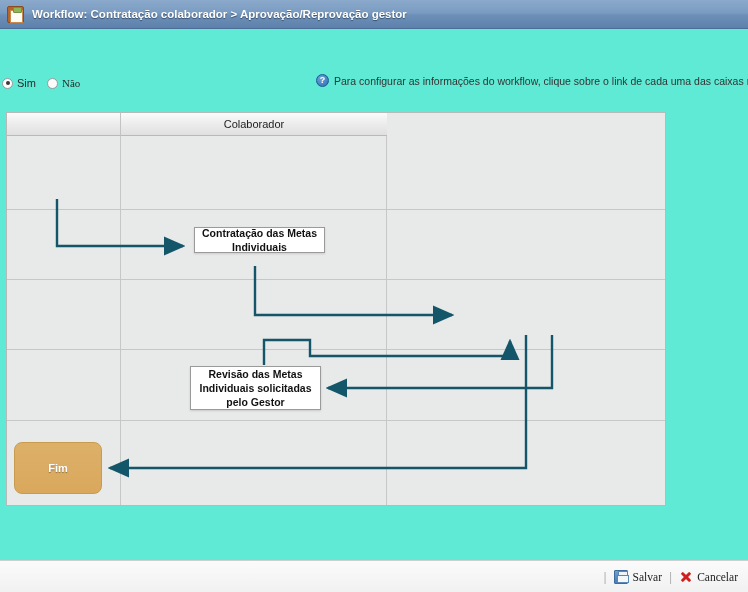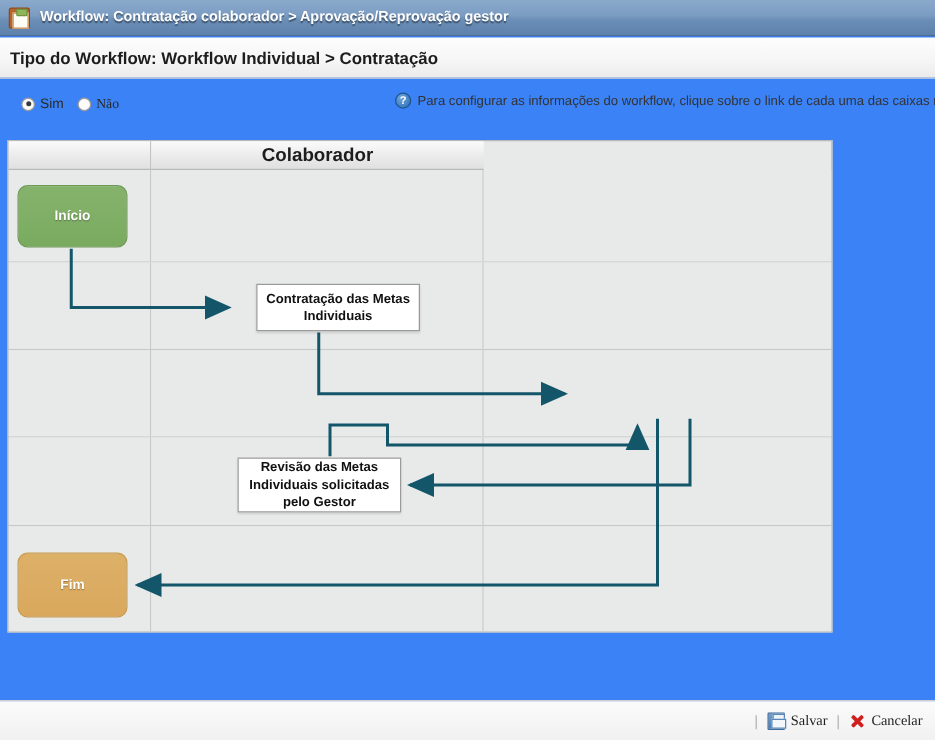--- a/index.html
+++ b/index.html
@@ -6,21 +6,21 @@
   html, body {
     margin: 0; padding: 0;
     width: 748px; height: 592px;
     font-family: "Liberation Sans", sans-serif;
     background: #e9eaea;
     overflow: hidden;
   }
   #app {
     position: relative;
     width: 748px; height: 592px;
-    background: #3b82f6;
+    background: #5eead4;
   }
 
   
   .titlebar {
     position: absolute; left: 0; top: 0; width: 748px; height: 29px;
     background: linear-gradient(to bottom, #8aa9cb 0%, #7b9cc2 45%, #6c8fb8 55%, #5d81ab 100%);
     border-bottom: 1px solid #4a6d96;
     display: flex; align-items: center; padding-left: 7px;
   }
   .clip-icon {
@@ -53,21 +53,21 @@
     display: flex; align-items: center; padding-left: 8px;
   }
   .subbar-text { font-size: 13.5px; font-weight: bold; color: #1d1d1d; white-space: nowrap; }
 
   
   .optionrow {
     position: absolute; left: 0; top: 64px; width: 748px; height: 38px;
     display: flex; align-items: center;
   }
   .opt-label { font-size: 11px; color: #2a2a2a; margin-left: 10px; }
-  .radio-wrap { display: flex; align-items: center; margin-left: 17px; }
+  .radio-wrap { display: flex; align-items: center; margin-left: 2px; }
   .radio {
     width: 11px; height: 11px; border-radius: 50%;
     border: 1px solid #9a9a9a; background: #fcfcfc; position: relative;
     display: inline-block;
   }
   .radio.on:after {
     content: ""; position: absolute; left: 2.5px; top: 2.5px;
     width: 4px; height: 4px; border-radius: 50%; background: #3a3a3a;
   }
   .radio-label { font-size: 11px; color: #2a2a2a; margin-left: 4px; }
@@ -90,21 +90,21 @@
     width: 660px; height: 394px;
     border: 1px solid #b9b9b9;
     background: #e8e9e9;
   }
   .fh-row { display: flex; height: 23px; }
   .fh-cell {
     background: linear-gradient(to bottom, #fbfbfb 0%, #ececec 50%, #e0e0e0 100%);
     border-right: 1px solid #c3c3c3;
     border-bottom: 1px solid #b9b9b9;
     display: flex; align-items: center; justify-content: center;
-    font-size: 15px; font-weight: bold; color: #1d1d1d;
+    font-size: 11px; font-weight: normal; color: #1d1d1d;
   }
   .fh-cell:last-child { border-right: none; }
   .col-a { width: 114px; flex: 0 0 114px; }
   .col-b { width: 266px; flex: 0 0 266px; }
   .col-c { flex: 1 1 auto; }
 
   .fgrid { position: absolute; left: 0; top: 23px; width: 658px; height: 369px; }
   .frow { display: flex; border-bottom: 1px solid #c7c7c7; }
   .frow:last-child { border-bottom: none; }
   .fcell { border-right: 1px solid #c7c7c7; background: #e8e9e9; }
@@ -129,21 +129,21 @@
     border: 1px solid #c89b4f;
   }
   .node-task {
     background: #ffffff; border: 1px solid #9a9a9a;
     display: flex; align-items: center; justify-content: center; text-align: center;
     font-size: 10.5px; font-weight: bold; color: #111;
     line-height: 1.35;
     box-shadow: 0 1px 2px rgba(0,0,0,.13);
     padding: 3px 5px;
   }
-  #node-contratacao { left: 205px; top: 227px; width: 131px; height: 38px; }
+  #node-contratacao { left: 194px; top: 227px; width: 131px; height: 26px; }
   #node-aprovacao   { left: 459px; top: 296px; width: 131px; height: 38px; }
   #node-revisao     { left: 190px; top: 366px; width: 131px; height: 44px; }
 
   
   #wires { position: absolute; left: 0; top: 0; width: 748px; height: 592px; z-index: 3; pointer-events: none; }
 
   
   .footer-sep {
     position: absolute; left: 0; top: 560px; width: 748px; height: 1px; background: #cfcfcf;
   }
@@ -181,23 +181,20 @@
 </head>
 <body>
 
 <div id="app">
 
   <div class="titlebar">
     <span class="clip-icon"></span>
     <span class="titlebar-text">Workflow: Contratação colaborador &gt; Aprovação/Reprovação gestor</span>
   </div>
 
-  <div class="subbar">
-    <span class="subbar-text">Tipo do Workflow: Workflow Individual &gt; Contratação</span>
-  </div>
 
   <div class="optionrow">
 
     <span class="radio-wrap">
       <span class="radio on"></span>
       <span class="radio-label">Sim</span>
     </span>
 
     <span class="radio-wrap second">
       <span class="radio"></span>
@@ -258,21 +255,20 @@
       <path d="M255,266 L255,315 L452,315"></path>
 
       <path d="M552,335 L552,388 L328,388"></path>
 
       <path d="M264,365 L264,340 L310,340 L310,356 L510,356 L510,341"></path>
 
       <path d="M526,335 L526,468 L110,468"></path>
     </g>
   </svg>
 
-  <div id="node-inicio" class="node node-term">Início</div>
   <div id="node-contratacao" class="node node-task">Contratação das Metas Individuais</div>
   <div id="node-revisao" class="node node-task">Revisão das Metas Individuais solicitadas pelo Gestor</div>
   <div id="node-fim" class="node node-term">Fim</div>
 
   <div class="footer-sep"></div>
   <div class="footer">
     <span class="pipe">|</span>
     <span class="fbtn">
       <span class="save-icon"></span>
       <span class="fbtn-label">Salvar</span>

